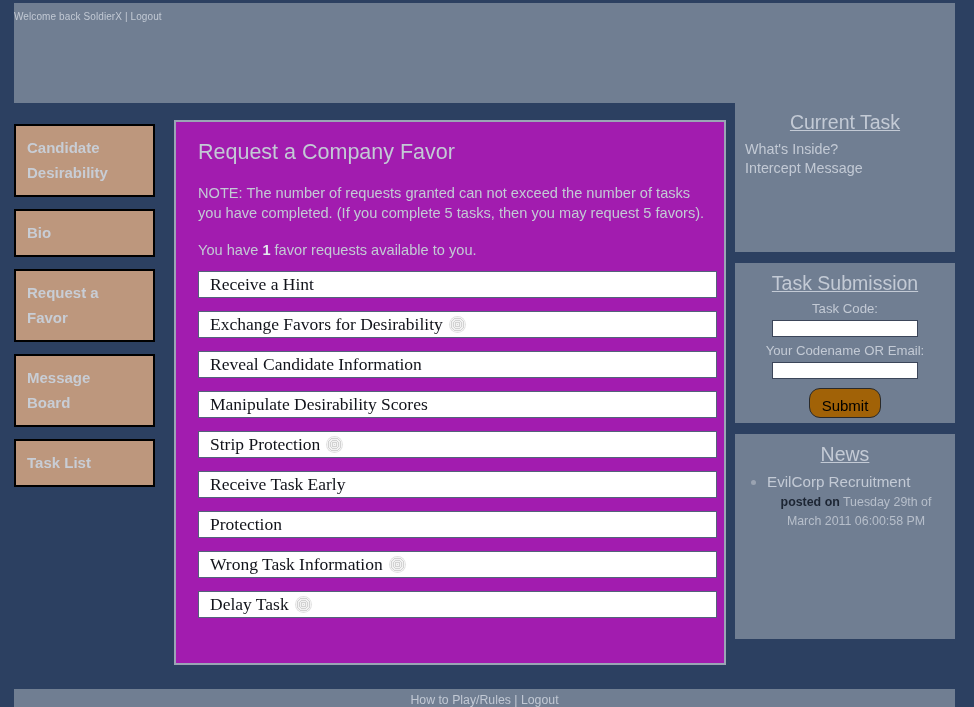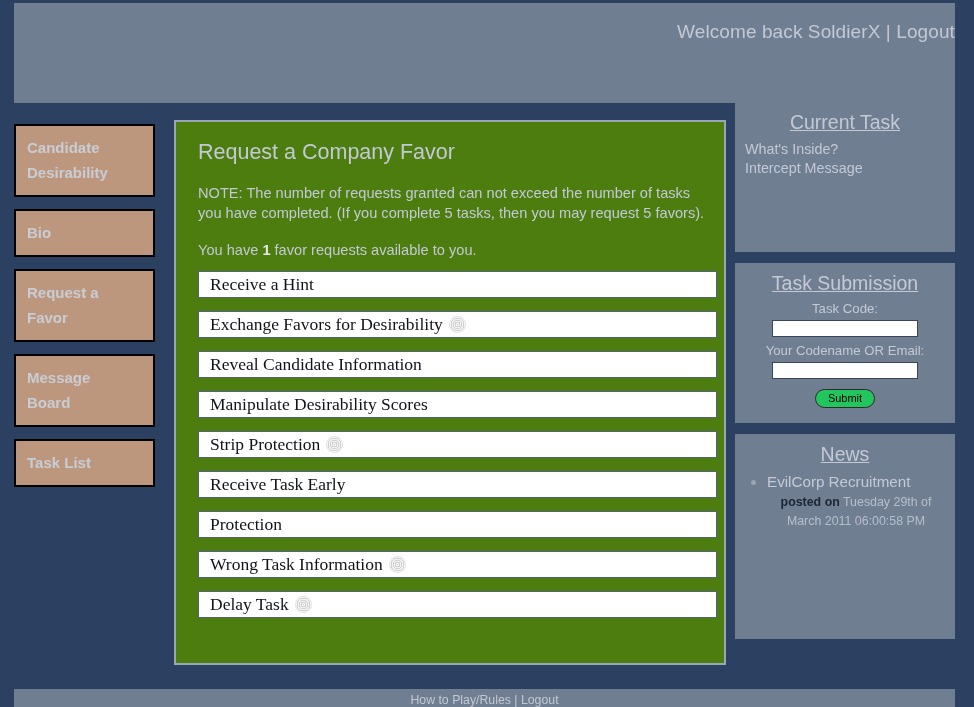--- a/index.html
+++ b/index.html
@@ -19,24 +19,24 @@
   #header-banner {
     position: absolute;
     left: 14px;
     top: 3px;
     width: 941px;
     height: 100px;
     background: #707e92;
     box-sizing: border-box;
   }
   #header-banner .welcome-line {
-    text-align: right;
+    text-align: left;
     color: #c2c9d4;
-    font-size: 19px;
-    padding-top: 18px;
+    font-size: 10px;
+    padding-top: 8px;
     letter-spacing: 0.1px;
   }
   #header-banner .welcome-line a {
     color: #c2c9d4;
     text-decoration: none;
   }
 
   
   #left-sidebar {
     position: absolute;
@@ -61,21 +61,21 @@
     max-width: 95px;
   }
 
   
   #main-panel {
     position: absolute;
     left: 174px;
     top: 120px;
     width: 552px;
     height: 545px;
-    background: #4d7c0f;
+    background: #a21caf;
     border: 2px solid #9aa5b5;
     box-sizing: border-box;
     padding: 12px 31px 0 14px;
   }
   #main-panel .panel-title {
     color: #c3cad5;
     font-size: 21.5px;
     margin: 6px 0 0 8px;
     font-weight: normal;
   }
@@ -178,26 +178,26 @@
     background: #ffffff;
     border: 1px solid #3b4559;
     box-sizing: border-box;
     font-family: "Liberation Sans", sans-serif;
     font-size: 12px;
     padding: 0 2px;
   }
   .submit-wrap { text-align: center; margin-top: 9px; }
   .submit-button {
     font-family: "Liberation Sans", sans-serif;
-    font-size: 11px;
+    font-size: 15px;
     color: #000000;
-    background: #22c55e;
+    background: #a16207;
     border: 1px solid #2a2a2a;
     border-radius: 11px;
-    padding: 2px 12px 3px 12px;
+    padding: 8px 12px 3px 12px;
     cursor: pointer;
   }
 
   .news-list {
     list-style: disc;
     margin: 2px 0 0 0;
     padding-left: 22px;
     color: #9aa3b1;
   }
   .news-list li { margin-bottom: 2px; }

